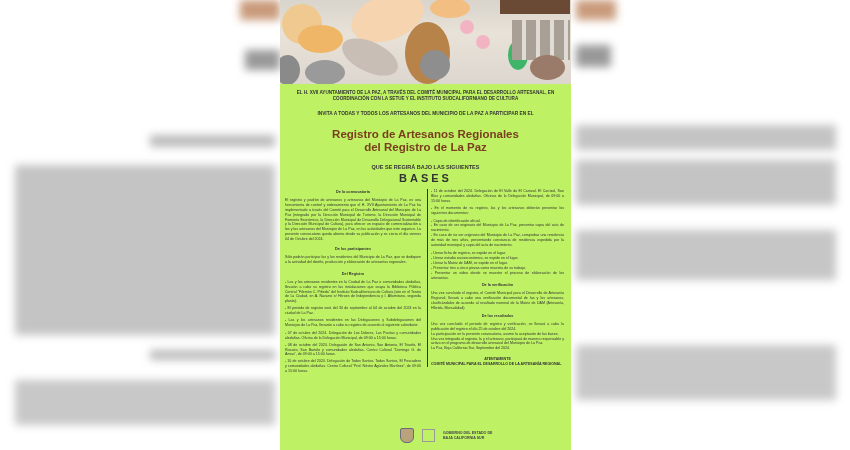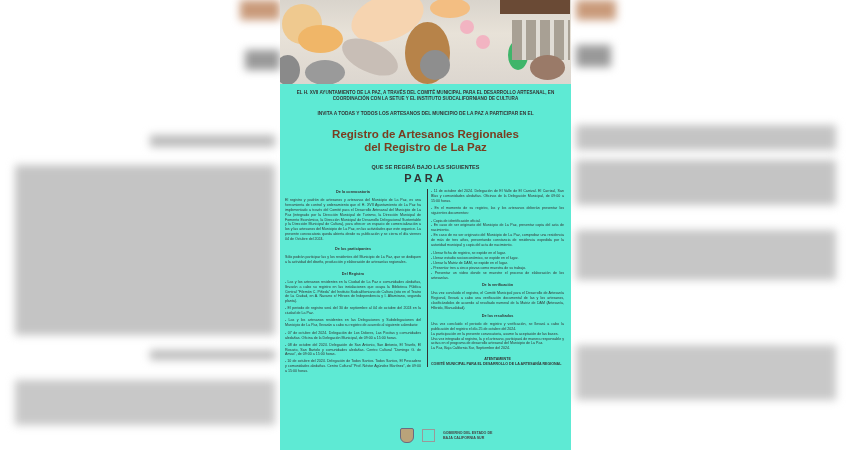--- a/index.html
+++ b/index.html
@@ -1,21 +1,21 @@
 <!DOCTYPE html>
 <html><head>
 <meta charset="utf-8">
 <style>
   html, body { margin:0; padding:0; }
   body { width:850px; height:450px; overflow:hidden; background:#f4f4f4; position:relative; font-family:"Liberation Sans", sans-serif; }
   .side { position:absolute; top:0; height:450px; background:#ffffff; overflow:hidden; }
   .side.left { left:0; width:280px; }
   .side.right { left:571px; width:279px; }
   .blur { position:absolute; filter:blur(4px); }
-  .poster { position:absolute; left:280px; top:0; width:291px; height:450px; background:#5eead4; overflow:hidden; }
+  .poster { position:absolute; left:280px; top:0; width:291px; height:450px; background:#bef264; overflow:hidden; }
   .photo { position:absolute; left:0; top:0; width:291px; height:84px; overflow:hidden;
     background: linear-gradient(180deg,#d9d4cc 0%,#e8e2d8 40%,#dcd6cf 100%); }
   .photo .p { position:absolute; border-radius:50%; }
   .intro { position:absolute; top:90px; left:6px; right:6px; text-align:center; font-size:4.6px; font-weight:bold; color:#333; line-height:6px; text-transform:uppercase; }
   .invite { position:absolute; top:111px; left:20px; right:20px; text-align:center; font-size:4.8px; font-weight:bold; color:#333; line-height:6.4px; }
   .title { position:absolute; top:128px; left:0; right:0; text-align:center; font-size:11.5px; font-weight:bold; color:#7a3d20; line-height:13px; }
   .regira { position:absolute; top:164px; left:0; right:0; text-align:center; font-size:5.5px; font-weight:bold; color:#333; }
   .bases { position:absolute; top:172px; left:0; right:0; text-align:center; font-size:11px; font-weight:bold; color:#333; letter-spacing:3px; }
   .col { position:absolute; top:187px; width:136px; font-size:3.6px; line-height:4.9px; color:#333; text-align:justify; }
   .col.l { left:5px; }
@@ -69,21 +69,21 @@
     <div class="p" style="left:250px;top:55px;width:35px;height:25px;background:#9a7a68;"></div>
   </div>
 
   <div class="intro">El H. XVII Ayuntamiento de La Paz, a través del Comité Municipal para el Desarrollo Artesanal, en coordinación con la SETUE y el Instituto Sudcaliforniano de Cultura</div>
   <div class="invite">INVITA A TODAS Y TODOS LOS ARTESANOS DEL MUNICIPIO DE LA PAZ A PARTICIPAR EN EL</div>
   <div class="title">
     <div>Registro de Artesanos Regionales</div>
     <div>del Registro de La Paz</div>
   </div>
   <div class="regira">QUE SE REGIRÁ BAJO LAS SIGUIENTES</div>
-  <div class="bases">PARA</div>
+  <div class="bases">BASES</div>
 
   <div class="col l">
     <h4>De la convocatoria</h4>
     <p>El registro y padrón de artesanos y artesanas del Municipio de La Paz, es una herramienta de control y ordenamiento que el H. XVII Ayuntamiento de La Paz ha implementado a través del Comité para el Desarrollo Artesanal del Municipio de La Paz (integrado por la Dirección Municipal de Turismo, la Dirección Municipal de Fomento Económico, la Dirección Municipal de Desarrollo Delegacional Sustentable y la Dirección Municipal de Cultura), para ofrecer un espacio de comercialización a los y las artesanos del Municipio de La Paz, en las actividades que este organice. La presente convocatoria queda abierta desde su publicación y se cierra el día viernes 04 de Octubre del 2024.</p>
     <h4 style="margin-top:5px;">De los participantes</h4>
     <p>Sólo podrán participar las y los residentes del Municipio de La Paz, que se dediquen a la actividad del diseño, producción y elaboración de artesanías regionales.</p>
     <h4 style="margin-top:7px;">Del Registro</h4>
     <p>- Las y los artesanos residentes en la Ciudad de La Paz o comunidades aledañas, llevarán a cabo su registro en las instalaciones que ocupa la Biblioteca Pública Central "Filemón C. Piñeda" del Instituto Sudcaliforniano de Cultura (sito en el Teatro de La Ciudad, en A. Navarro e/ Héroes de Independencia y I. Altamirano, segunda planta).</p>
     <p>- El periodo de registro será del 30 de septiembre al 04 de octubre del 2024 en la ciudad de La Paz.</p>
     <p>- Las y los artesanos residentes en las Delegaciones y Subdelegaciones del Municipio de La Paz, llevarán a cabo su registro de acuerdo al siguiente calendario:</p>

